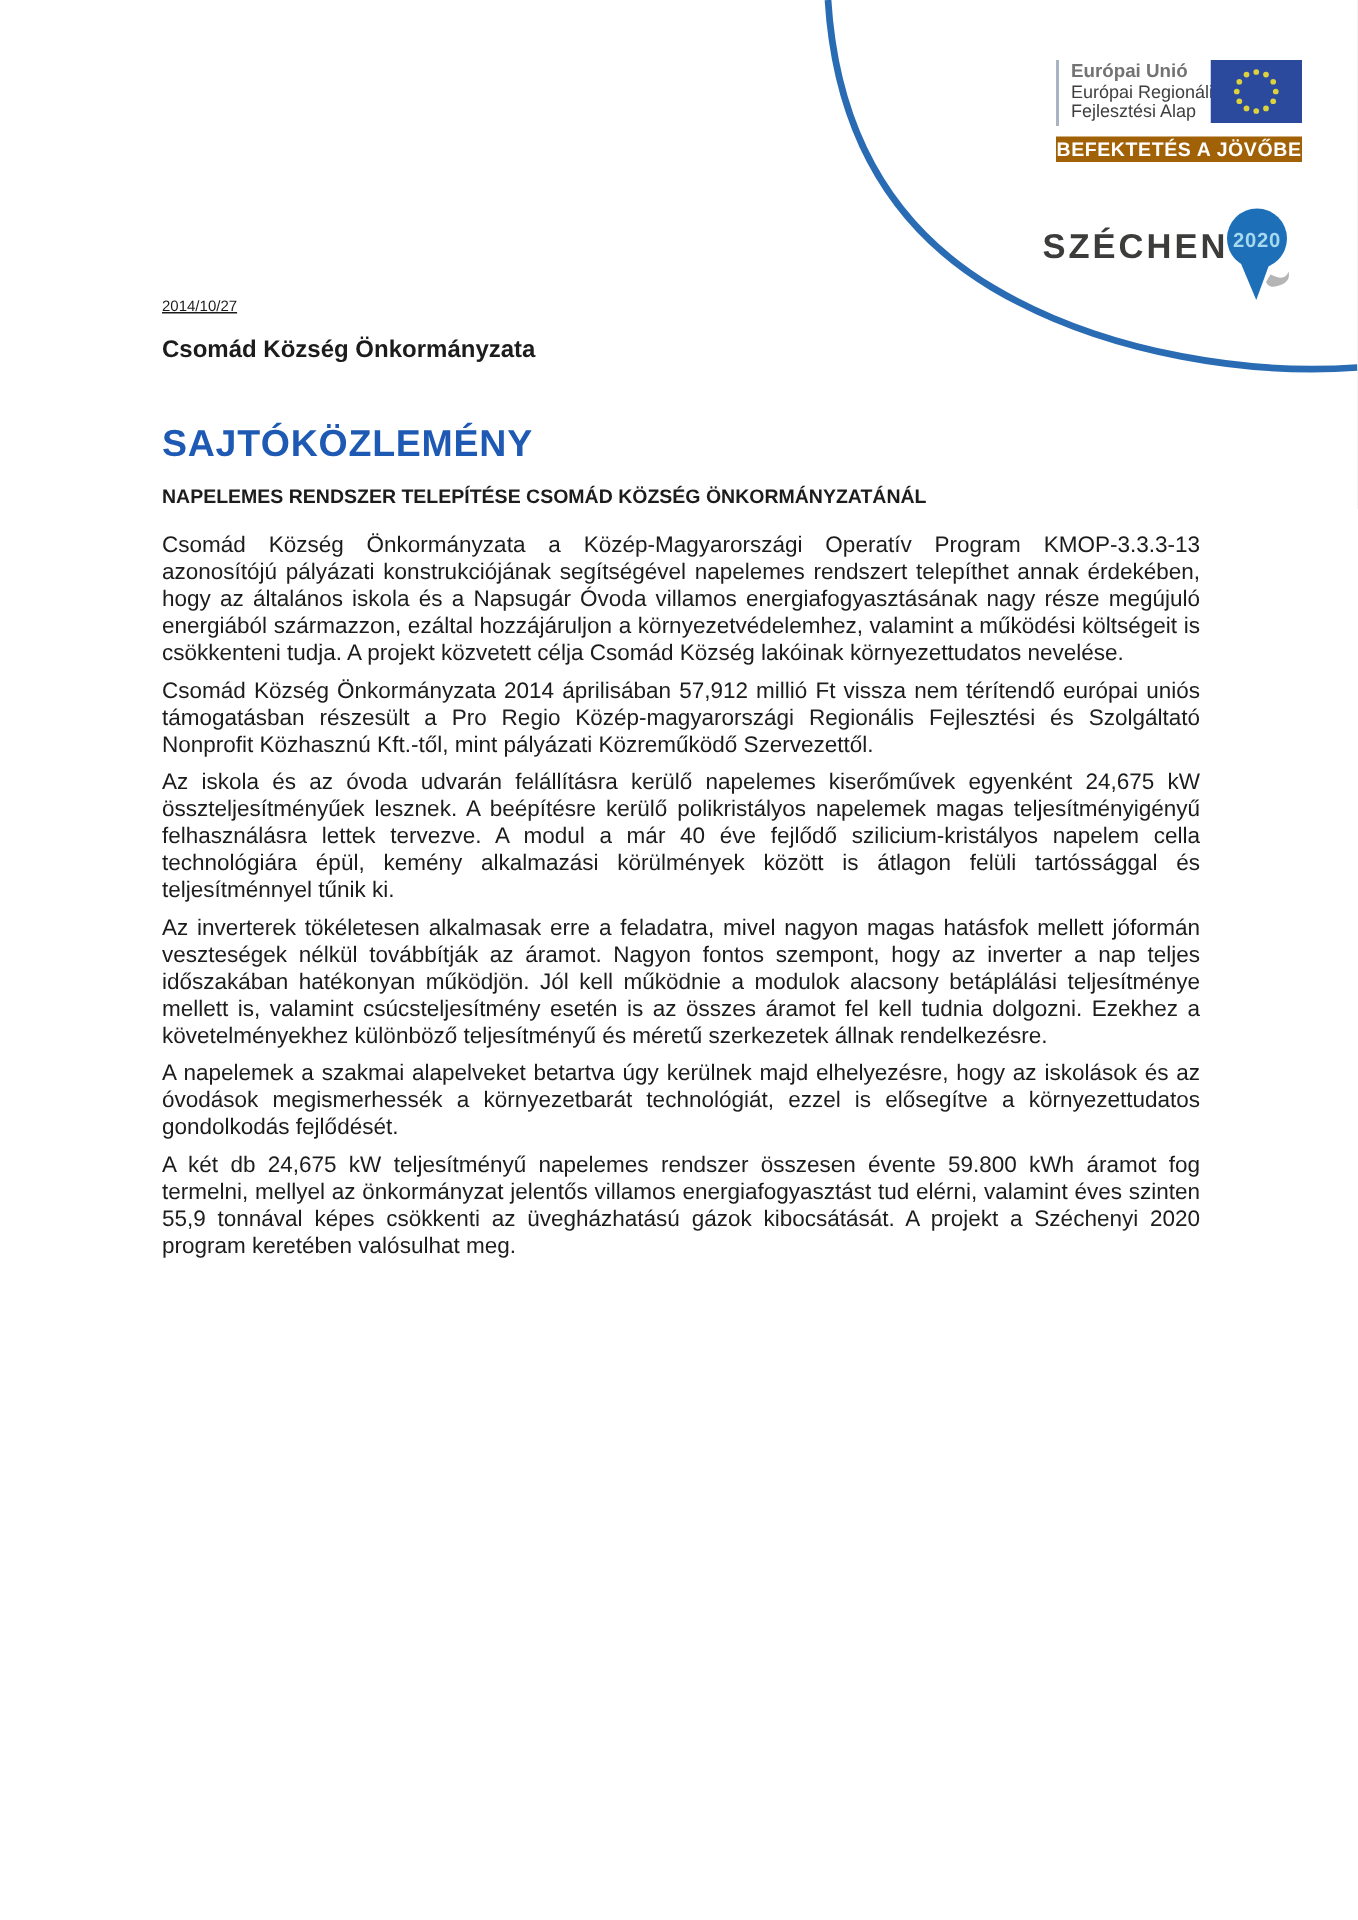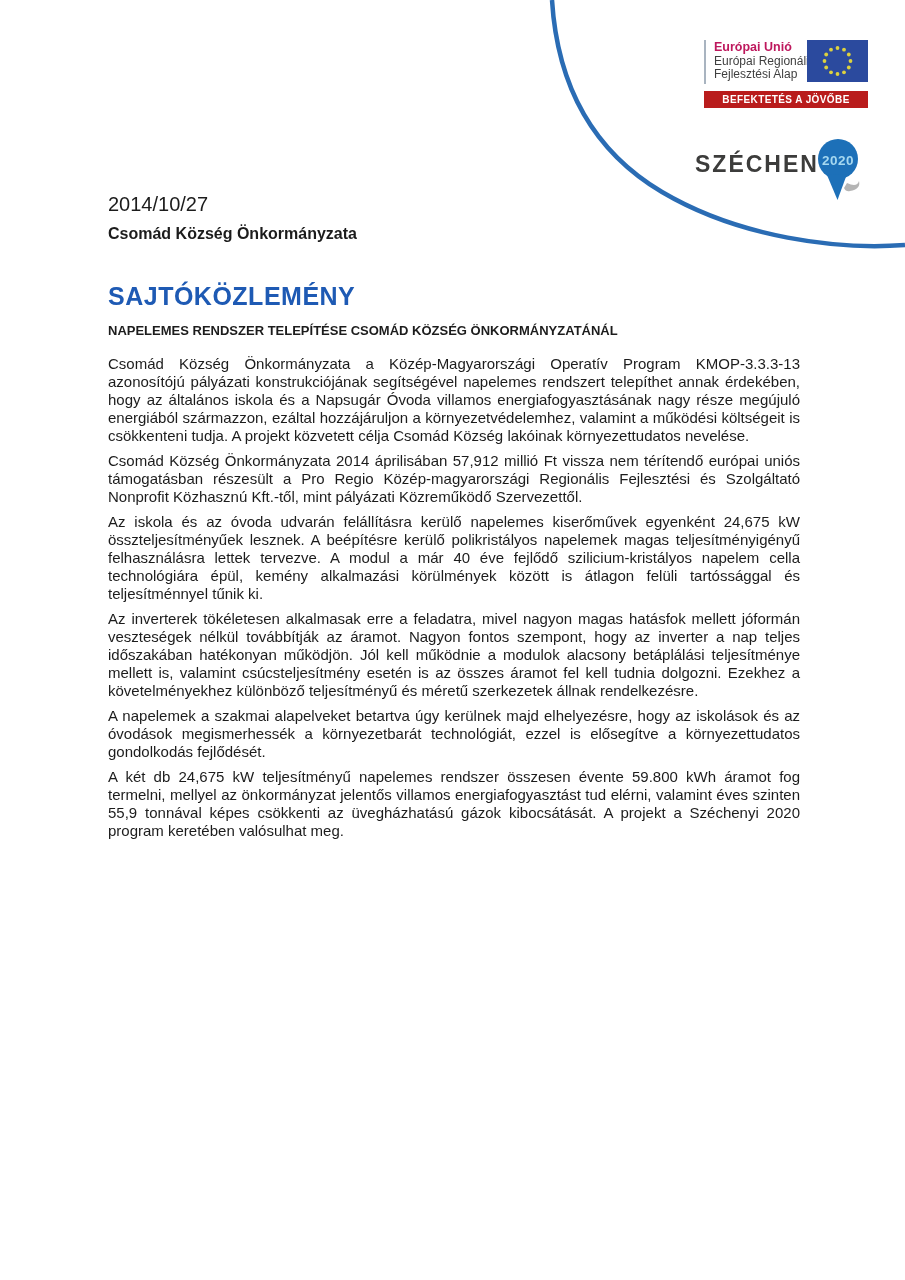--- a/index.html
+++ b/index.html
@@ -11,35 +11,35 @@
   }
   
   .arc-svg { position:absolute; top:0; left:0; }
   .gov-block { position:absolute; left:594px; top:28px; width:120px; text-align:center; }
   .gov-name {
     margin-top:3px; font-family:"Liberation Serif", serif;
     font-size:11.5px; line-height:12.5px; letter-spacing:0.6px; color:#4d4d4d;
   }
   .eu-divider { position:absolute; left:704px; top:40px; width:2px; height:44px; background:#a9b4c0; }
   .eu-text { position:absolute; left:714px; top:41px; font-size:12px; line-height:13.5px; color:#3f3f3f; }
-  .eu-text .l1 { font-weight:bold; font-size:12.5px; color:#be185d; }
+  .eu-text .l1 { font-weight:bold; font-size:12.5px; color:#737373; }
   .eu-flag { position:absolute; left:807px; top:40px; }
   .eu-banner {
     position:absolute; left:704px; top:91px; width:164px; height:17px;
-    background:#b91c1c; color:#ffffff; font-weight:bold; font-size:10px;
+    background:#a16207; color:#ffffff; font-weight:bold; font-size:13px;
     text-align:center; line-height:17px; letter-spacing:0.4px;
   }
   .szechenyi-wordmark {
     position:absolute; left:695px; top:151px;
     font-size:23px; font-weight:800; letter-spacing:2px; color:#3c3c3b;
   }
   .szechenyi-pin { position:absolute; left:816px; top:138px; }
   
   .doc { position:absolute; left:108px; top:197px; width:692px; }
-  .doc-date { font-size:20px; line-height:15px; margin:0 0 14px 0; }
+  .doc-date { font-size:10px; line-height:15px; margin:0 0 14px 0;text-decoration:underline; }
   .doc-org  { font-size:16px; line-height:15px; font-weight:bold; margin:0 0 40px 0; }
   .doc-title {
     font-size:25px; line-height:30px; font-weight:bold;
     color:#1e5ab4; letter-spacing:0.5px; margin:0 0 12px 0;
   }
   .doc-headline { font-size:13px; line-height:16px; font-weight:bold; margin:0 0 16px 0; }
   .doc-subheadline {
     font-size:15.5px; line-height:19px; font-weight:bold;
     text-align:justify; margin:0 0 39px 0;
   }

